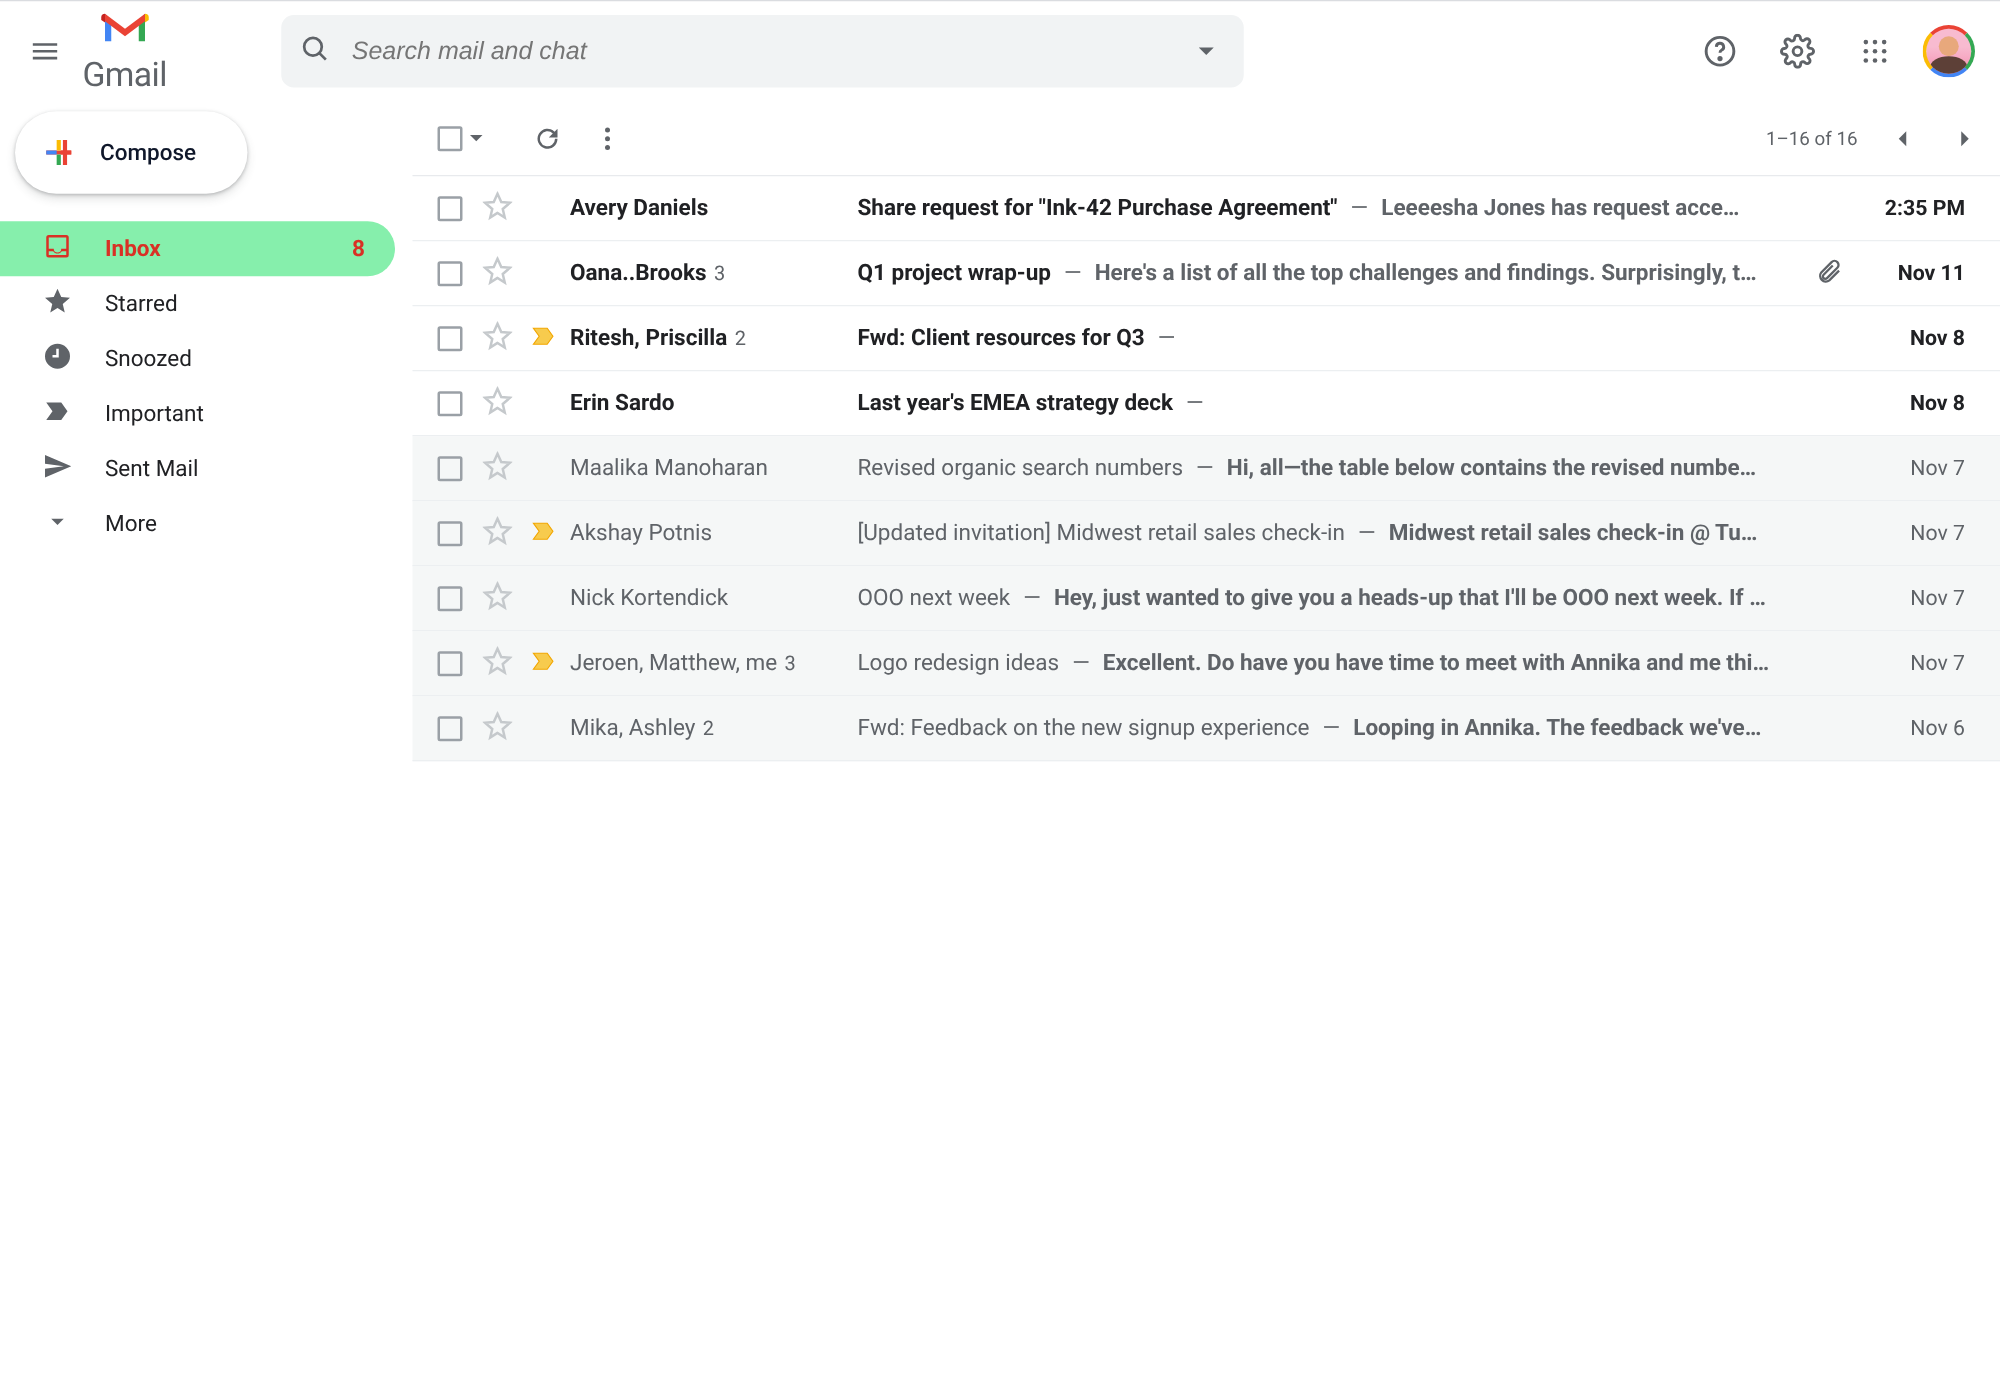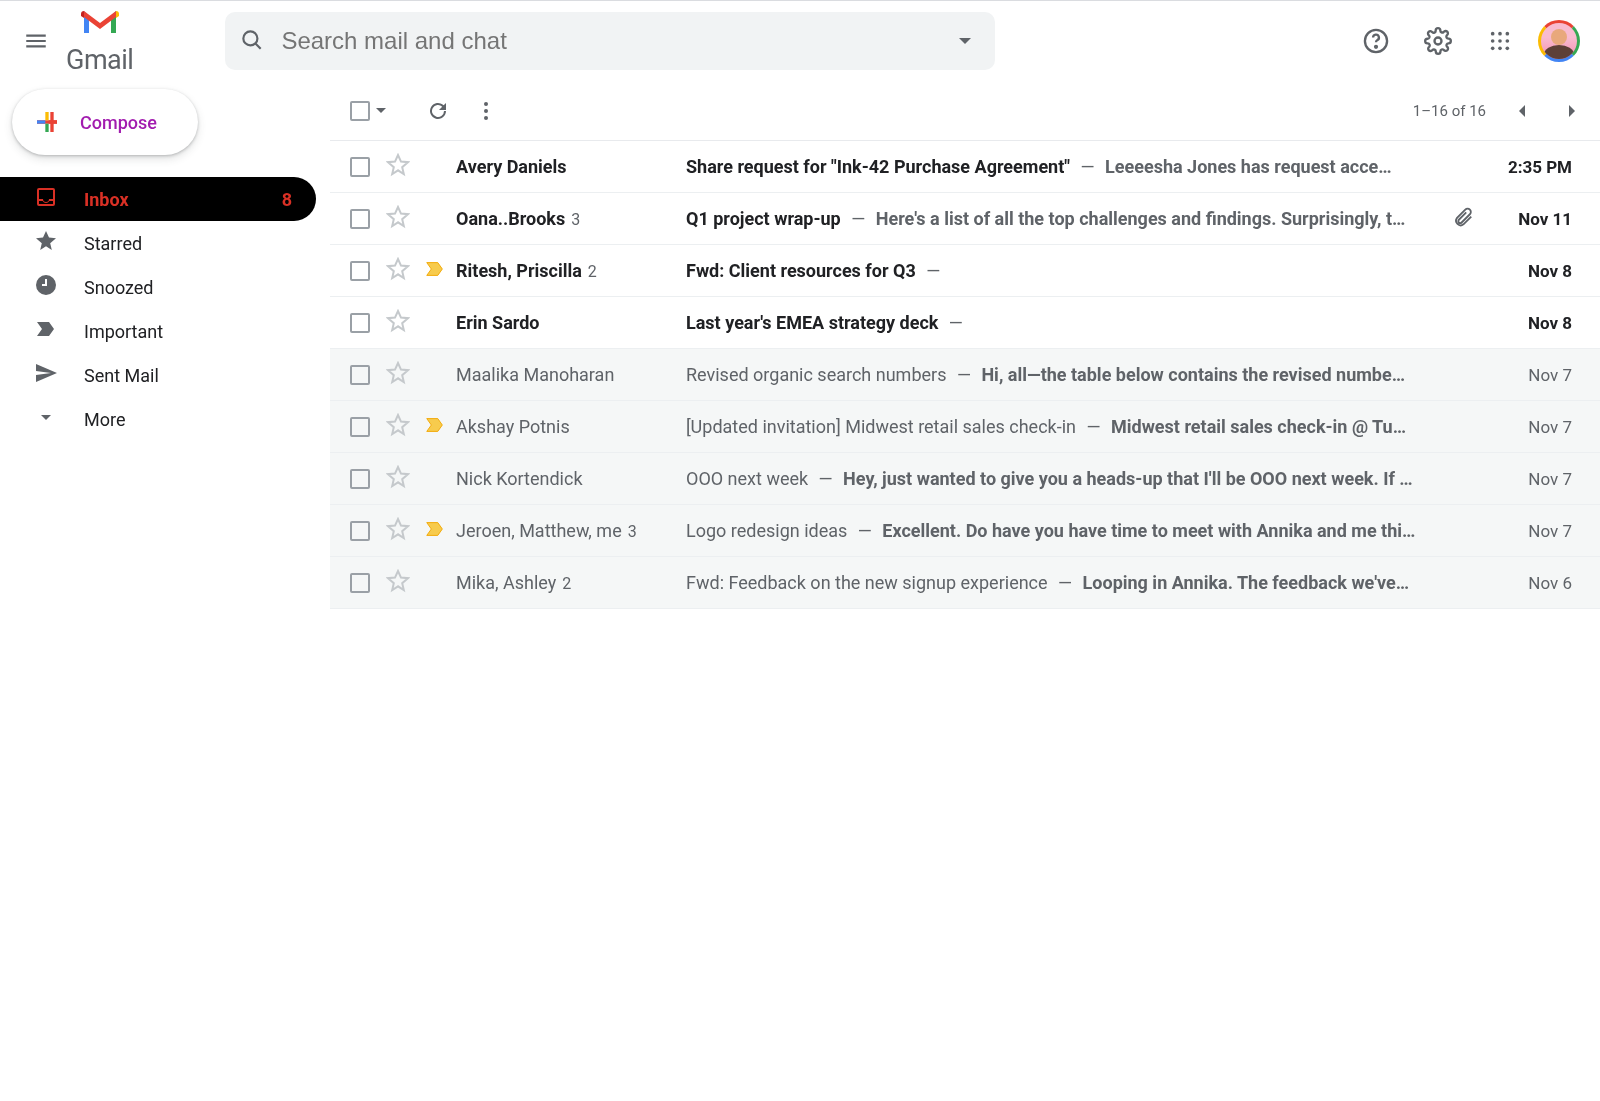--- a/index.html
+++ b/index.html
@@ -39,24 +39,25 @@
     display:flex;
     align-items:center;
     padding:0 14px;
     position:relative;
   }
   .search-wrap .sicon { color:#5f6368; }
   .search-input {
     flex:1;
     border:none;
     background:transparent;
-    font-size:24px;
+    font-size:20px;
     color:#0c4a6e;
     padding:0 16px;
     outline:none;
+    font-style:italic;
   }
   .search-caret {
     width:0;height:0;
     border-left:6px solid transparent;
     border-right:6px solid transparent;
     border-top:6px solid #5f6368;
     margin-right:10px;
   }
   .hdr-right { margin-left:auto; display:flex; align-items:center; gap:14px; }
   .hicon-btn {
@@ -92,39 +93,39 @@
     height: 66px;
     width: 186px;
     border-radius: 34px;
     box-shadow: 0 1px 3px rgba(60,64,67,.3), 0 4px 8px rgba(60,64,67,.15);
     display:flex; align-items:center;
     padding-left: 20px;
     gap: 18px;
     background:#fff;
     cursor:pointer;
     font-size: 18px;
-    color:#a21caf;
+    color:#0f172a;
     font-weight:500;
   }
   .nav { margin-top: 22px; }
   .nav-item {
     height: 44px;
     display:flex;
     align-items:center;
     border-radius: 0 22px 22px 0;
     padding-left: 34px;
     padding-right: 24px;
     gap: 26px;
     cursor:pointer;
     color:#202124;
     font-size:18px;
     margin-right:14px;
   }
   .nav-item .nicon { color:#5f6368; }
-  .nav-item.active { background:#000000; color:#d93025; font-weight:700; }
+  .nav-item.active { background:#86efac; color:#d93025; font-weight:700; }
   .nav-item.active .nicon { color:#d93025; }
   .nav-item .count { margin-left:auto; font-weight:700; }
   .nav-item.active .count { color:#d93025; }
   
   .main { flex:1; display:flex; flex-direction:column; }
   .toolbar {
     height:60px; display:flex; align-items:center;
     border-bottom:1px solid #e8eaed;
     padding-left: 20px;
     padding-right: 4px;

